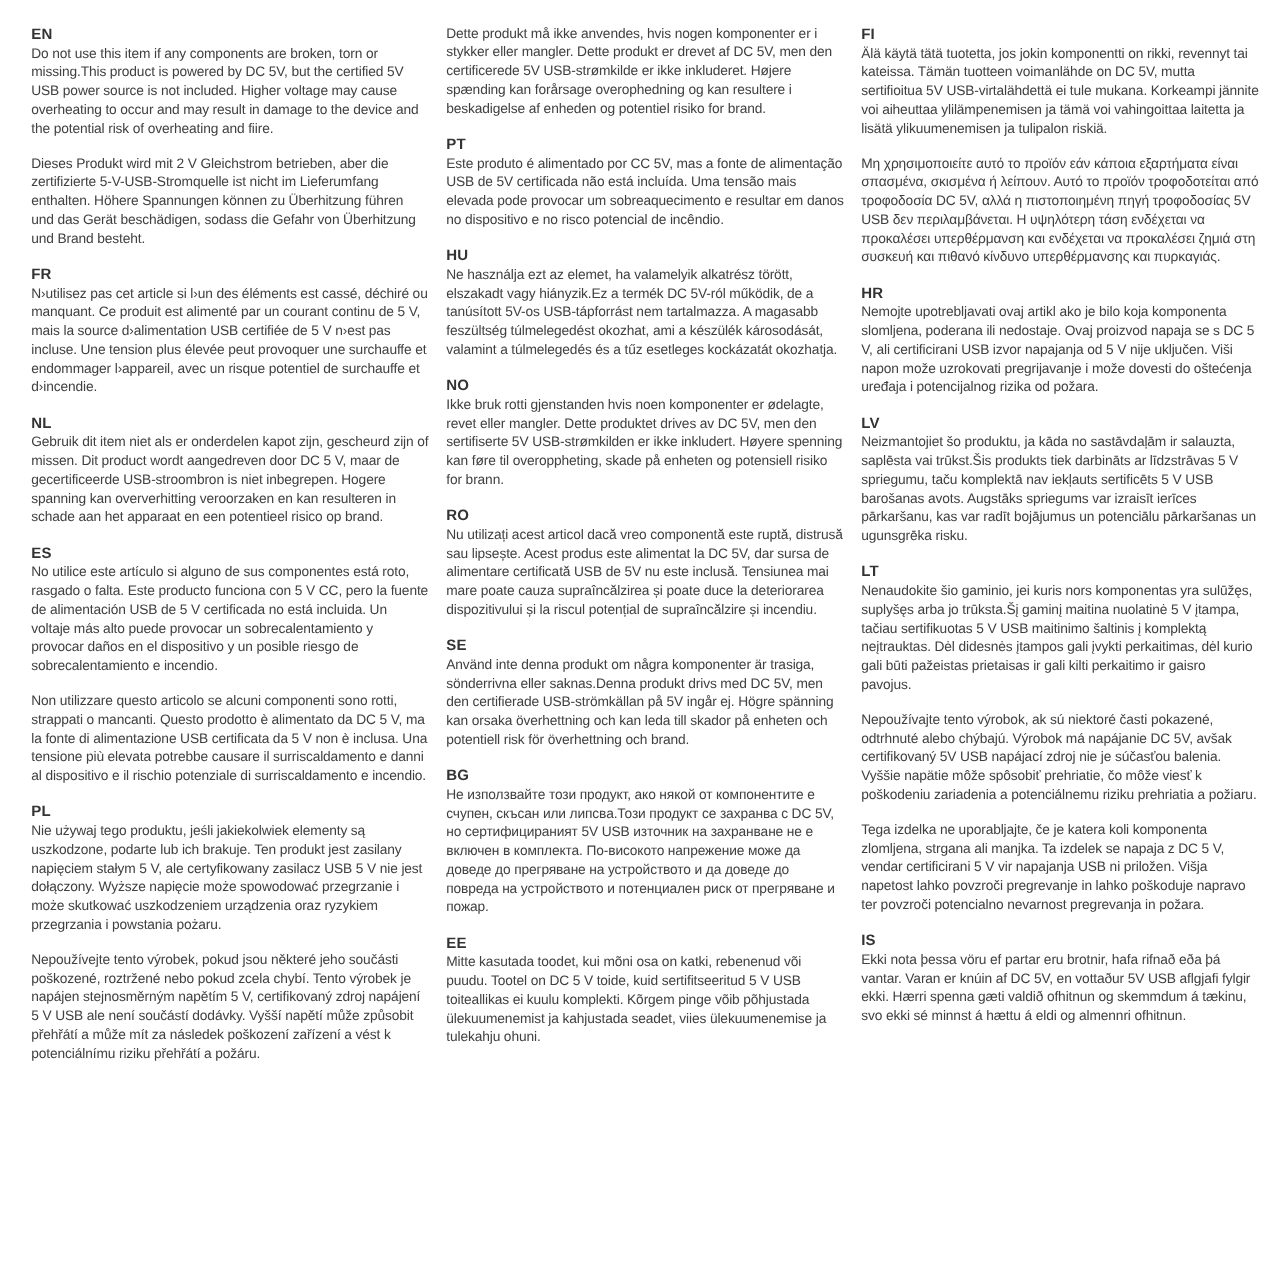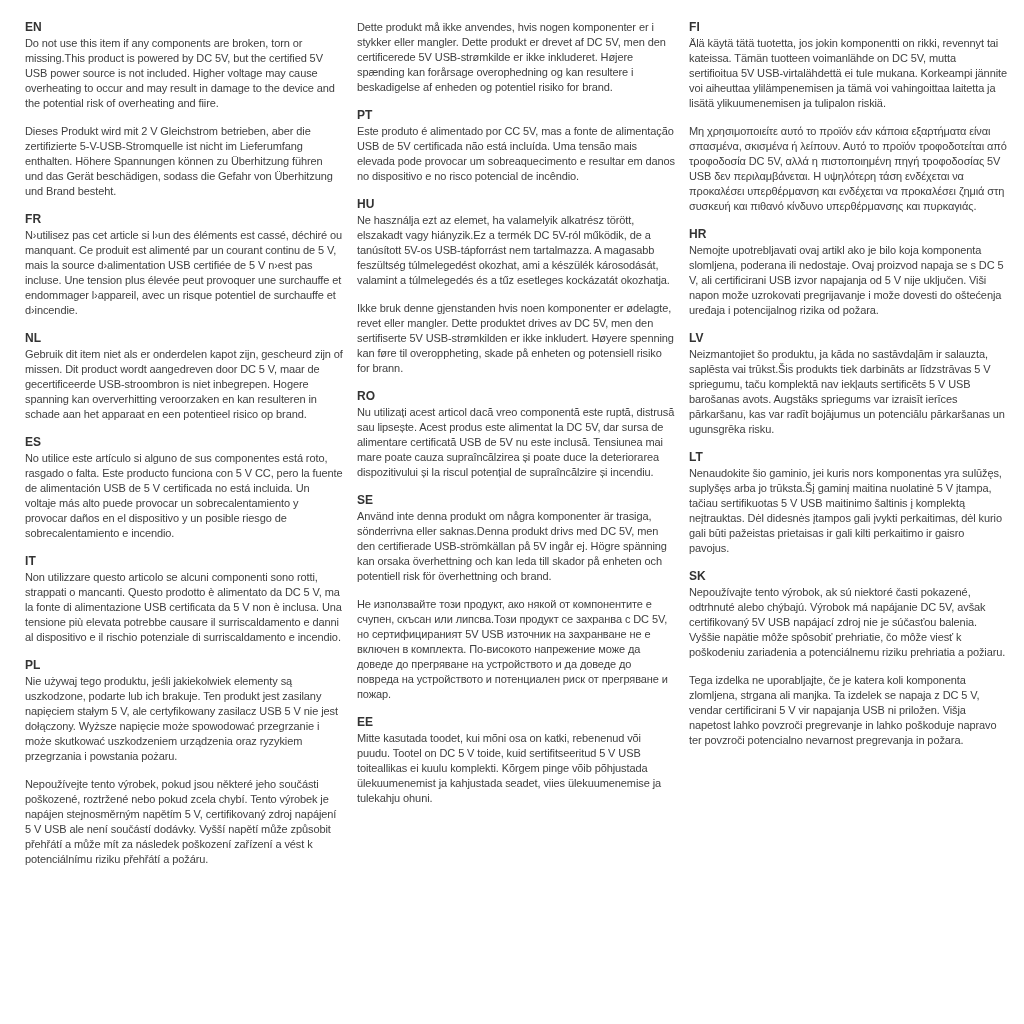--- a/index.html
+++ b/index.html
@@ -64,21 +64,20 @@
       </div>
       <div class="lang-section">
         <div class="lang-code">NL</div>
         <p class="lang-text">Gebruik dit item niet als er onderdelen kapot zijn, gescheurd zijn of missen. Dit product wordt aangedreven door DC 5 V, maar de gecertificeerde USB-stroombron is niet inbegrepen. Hogere spanning kan oververhitting veroorzaken en kan resulteren in schade aan het apparaat en een potentieel risico op brand.</p>
       </div>
       <div class="lang-section">
         <div class="lang-code">ES</div>
         <p class="lang-text">No utilice este artículo si alguno de sus componentes está roto, rasgado o falta. Este producto funciona con 5 V CC, pero la fuente de alimentación USB de 5 V certificada no está incluida. Un voltaje más alto puede provocar un sobrecalentamiento y provocar daños en el dispositivo y un posible riesgo de sobrecalentamiento e incendio.</p>
       </div>
       <div class="lang-section">
-        <div class="lang-code">IT</div>
         <p class="lang-text">Non utilizzare questo articolo se alcuni componenti sono rotti, strappati o mancanti. Questo prodotto è alimentato da DC 5 V, ma la fonte di alimentazione USB certificata da 5 V non è inclusa. Una tensione più elevata potrebbe causare il surriscaldamento e danni al dispositivo e il rischio potenziale di surriscaldamento e incendio.</p>
       </div>
       <div class="lang-section">
         <div class="lang-code">PL</div>
         <p class="lang-text">Nie używaj tego produktu, jeśli jakiekolwiek elementy są uszkodzone, podarte lub ich brakuje. Ten produkt jest zasilany napięciem stałym 5 V, ale certyfikowany zasilacz USB 5 V nie jest dołączony. Wyższe napięcie może spowodować przegrzanie i może skutkować uszkodzeniem urządzenia oraz ryzykiem przegrzania i powstania pożaru.</p>
       </div>
       <div class="lang-section">
         <p class="lang-text">Nepoužívejte tento výrobek, pokud jsou některé jeho součásti poškozené, roztržené nebo pokud zcela chybí. Tento výrobek je napájen stejnosměrným napětím 5 V, certifikovaný zdroj napájení 5 V USB ale není součástí dodávky. Vyšší napětí může způsobit přehřátí a může mít za následek poškození zařízení a vést k potenciálnímu riziku přehřátí a požáru.</p>
       </div>
     </div>
@@ -88,31 +87,33 @@
       </div>
       <div class="lang-section">
         <div class="lang-code">PT</div>
         <p class="lang-text">Este produto é alimentado por CC 5V, mas a fonte de alimentação USB de 5V certificada não está incluída. Uma tensão mais elevada pode provocar um sobreaquecimento e resultar em danos no dispositivo e no risco potencial de incêndio.</p>
       </div>
       <div class="lang-section">
         <div class="lang-code">HU</div>
         <p class="lang-text">Ne használja ezt az elemet, ha valamelyik alkatrész törött, elszakadt vagy hiányzik.Ez a termék DC 5V-ról működik, de a tanúsított 5V-os USB-tápforrást nem tartalmazza. A magasabb feszültség túlmelegedést okozhat, ami a készülék károsodását, valamint a túlmelegedés és a tűz esetleges kockázatát okozhatja.</p>
       </div>
       <div class="lang-section">
-        <p class="lang-text">Ikke bruk denne gjenstanden hvis noen komponenter er ødelagte, revet eller mangler. Dette produktet drives av DC 5V, men den sertifiserte 5V USB-strømkilden er ikke inkludert. Høyere spenning kan føre til overoppheting, skade på enheten og potensiell risiko for brann.</p>
+        <div class="lang-code">NO</div>
+        <p class="lang-text">Ikke bruk rotti gjenstanden hvis noen komponenter er ødelagte, revet eller mangler. Dette produktet drives av DC 5V, men den sertifiserte 5V USB-strømkilden er ikke inkludert. Høyere spenning kan føre til overoppheting, skade på enheten og potensiell risiko for brann.</p>
       </div>
       <div class="lang-section">
         <div class="lang-code">RO</div>
         <p class="lang-text">Nu utilizați acest articol dacă vreo componentă este ruptă, distrusă sau lipsește. Acest produs este alimentat la DC 5V, dar sursa de alimentare certificată USB de 5V nu este inclusă. Tensiunea mai mare poate cauza supraîncălzirea și poate duce la deteriorarea dispozitivului și la riscul potențial de supraîncălzire și incendiu.</p>
       </div>
       <div class="lang-section">
         <div class="lang-code">SE</div>
         <p class="lang-text">Använd inte denna produkt om några komponenter är trasiga, sönderrivna eller saknas.Denna produkt drivs med DC 5V, men den certifierade USB-strömkällan på 5V ingår ej. Högre spänning kan orsaka överhettning och kan leda till skador på enheten och potentiell risk för överhettning och brand.</p>
       </div>
       <div class="lang-section">
+        <div class="lang-code">BG</div>
         <p class="lang-text">Не използвайте този продукт, ако някой от компонентите е счупен, скъсан или липсва.Този продукт се захранва с DC 5V, но сертифицираният 5V USB източник на захранване не е включен в комплекта. По-високото напрежение може да доведе до прегряване на устройството и да доведе до повреда на устройството и потенциален риск от прегряване и пожар.</p>
       </div>
       <div class="lang-section">
         <div class="lang-code">EE</div>
         <p class="lang-text">Mitte kasutada toodet, kui mõni osa on katki, rebenenud või puudu. Tootel on DC 5 V toide, kuid sertifitseeritud 5 V USB toiteallikas ei kuulu komplekti. Kõrgem pinge võib põhjustada ülekuumenemist ja kahjustada seadet, viies ülekuumenemise ja tulekahju ohuni.</p>
       </div>
     </div>
   <div class="column">
       <div class="lang-section">
         <div class="lang-code">FI</div>
@@ -127,22 +128,23 @@
       </div>
       <div class="lang-section">
         <div class="lang-code">LV</div>
         <p class="lang-text">Neizmantojiet šo produktu, ja kāda no sastāvdaļām ir salauzta, saplēsta vai trūkst.Šis produkts tiek darbināts ar līdzstrāvas 5 V spriegumu, taču komplektā nav iekļauts sertificēts 5 V USB barošanas avots. Augstāks spriegums var izraisīt ierīces pārkaršanu, kas var radīt bojājumus un potenciālu pārkaršanas un ugunsgrēka risku.</p>
       </div>
       <div class="lang-section">
         <div class="lang-code">LT</div>
         <p class="lang-text">Nenaudokite šio gaminio, jei kuris nors komponentas yra sulūžęs, suplyšęs arba jo trūksta.Šį gaminį maitina nuolatinė 5 V įtampa, tačiau sertifikuotas 5 V USB maitinimo šaltinis į komplektą neįtrauktas. Dėl didesnės įtampos gali įvykti perkaitimas, dėl kurio gali būti pažeistas prietaisas ir gali kilti perkaitimo ir gaisro pavojus.</p>
       </div>
       <div class="lang-section">
-        <div class="lang-code">SK</div>
         <p class="lang-text">Nepoužívajte tento výrobok, ak sú niektoré časti pokazené, odtrhnuté alebo chýbajú. Výrobok má napájanie DC 5V, avšak certifikovaný 5V USB napájací zdroj nie je súčasťou balenia. Vyššie napätie môže spôsobiť prehriatie, čo môže viesť k poškodeniu zariadenia a potenciálnemu riziku prehriatia a požiaru.</p>
       </div>
       <div class="lang-section">
         <p class="lang-text">Tega izdelka ne uporabljajte, če je katera koli komponenta zlomljena, strgana ali manjka. Ta izdelek se napaja z DC 5 V, vendar certificirani 5 V vir napajanja USB ni priložen. Višja napetost lahko povzroči pregrevanje in lahko poškoduje napravo ter povzroči potencialno nevarnost pregrevanja in požara.</p>
       </div>
       <div class="lang-section">
+        <div class="lang-code">IS</div>
+        <p class="lang-text">Ekki nota þessa vöru ef partar eru brotnir, hafa rifnað eða þá vantar. Varan er knúin af DC 5V, en vottaður 5V USB aflgjafi fylgir ekki. Hærri spenna gæti valdið ofhitnun og skemmdum á tækinu, svo ekki sé minnst á hættu á eldi og almennri ofhitnun.</p>
       </div>
     </div>
 </div>
 
 </body></html>

